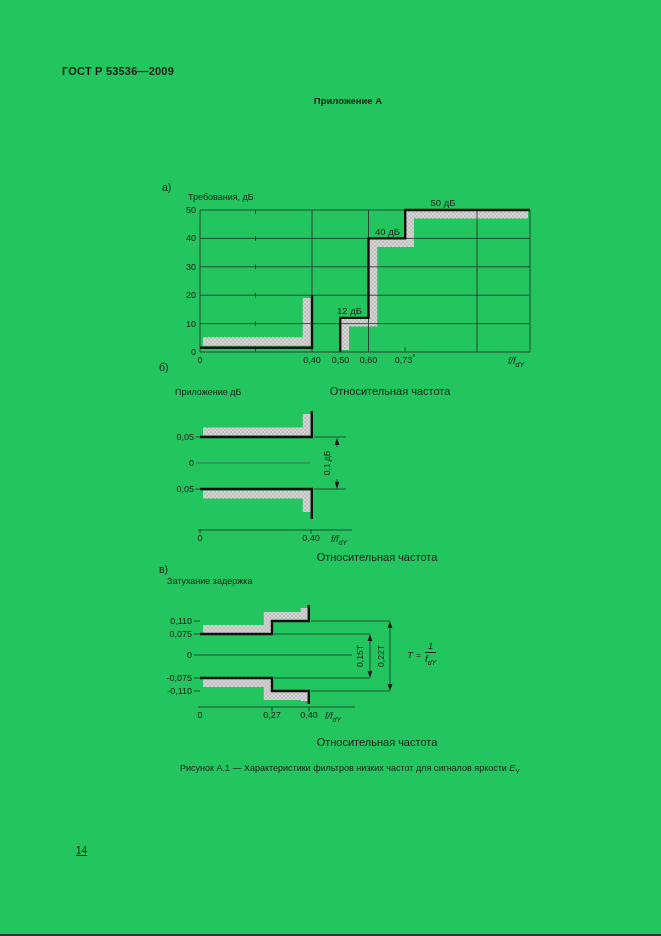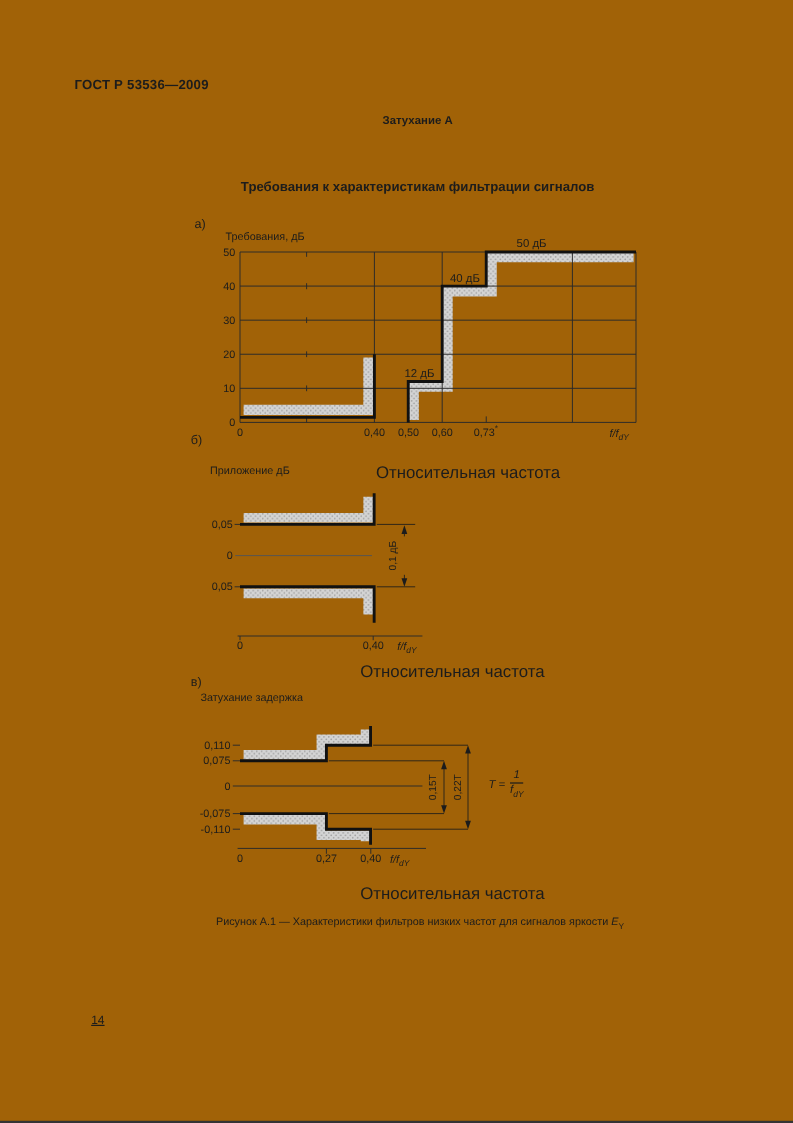--- a/index.html
+++ b/index.html
@@ -1,24 +1,24 @@
 <!DOCTYPE html>
 <html><head>
 <meta charset="utf-8">
 <style>
   html,body{margin:0;padding:0;background:#e8e8e8;}
-  .page{position:relative;width:661px;height:936px;background:#a16207;overflow:hidden;
+  .page{position:relative;width:661px;height:936px;background:#22c55e;overflow:hidden;
         font-family:"Liberation Sans", sans-serif;color:#1c1c1c;}
   .abs{position:absolute;}
   .hdr{font-size:11px;font-weight:bold;letter-spacing:.2px;}
   .appx{font-size:9.5px;font-weight:bold;line-height:12px;text-align:center;}
   .title{font-size:11px;font-weight:bold;text-align:center;}
   .panel{font-size:10.5px;}
   .axlbl{font-size:9px;}
-  .cap{font-size:14px;text-align:center;}
+  .cap{font-size:11px;text-align:center;}
   .figcap{font-size:9px;text-align:center;}
   .pnum{font-size:10px;text-decoration:underline;}
   svg{display:block;font-family:"Liberation Sans", sans-serif;}
   svg text{fill:#1c1c1c;}
   .formula{display:flex;align-items:center;font-size:9.5px;font-style:italic;}
   .formula .frac{display:inline-block;text-align:center;margin-left:4px;line-height:10px;}
   .formula .frac .num{display:block;border-bottom:1px solid #1c1c1c;padding:0 3px 1px 3px;}
   .formula .frac .den{display:block;padding-top:1px;}
   .formula sub{font-size:7px;font-style:italic;}
   .figcap i{font-style:italic;}
@@ -26,24 +26,23 @@
   .edge-bottom{left:0;right:0;bottom:0;height:2px;background:#343434;}
 </style>
 </head>
 <body>
 
 <div class="page">
 
   <div class="abs hdr" style="left:62px;top:65px;">ГОСТ Р 53536—2009</div>
 
   <div class="abs appx" style="left:63px;top:95px;width:570px;">
-    <div>Затухание А</div>
+    <div>Приложение А</div>
   </div>
 
-  <div class="abs title" style="left:63px;top:150px;width:570px;">Требования к характеристикам фильтрации сигналов</div>
 
   <div class="abs panel" style="left:162px;top:181px;">а)</div>
   <div class="abs axlbl" style="left:188px;top:192px;">Требования, дБ</div>
 
   <svg class="abs" style="left:160px;top:183px;" width="395" height="192" viewBox="0 0 395 192">
     <defs>
       <pattern id="pa" width="4" height="4" patternUnits="userSpaceOnUse">
         <rect width="4" height="4" fill="#d4d4d4"></rect>
         <circle cx="1" cy="1" r="0.7" fill="#9d9d9d"></circle>
         <circle cx="3" cy="3" r="0.7" fill="#9d9d9d"></circle>

